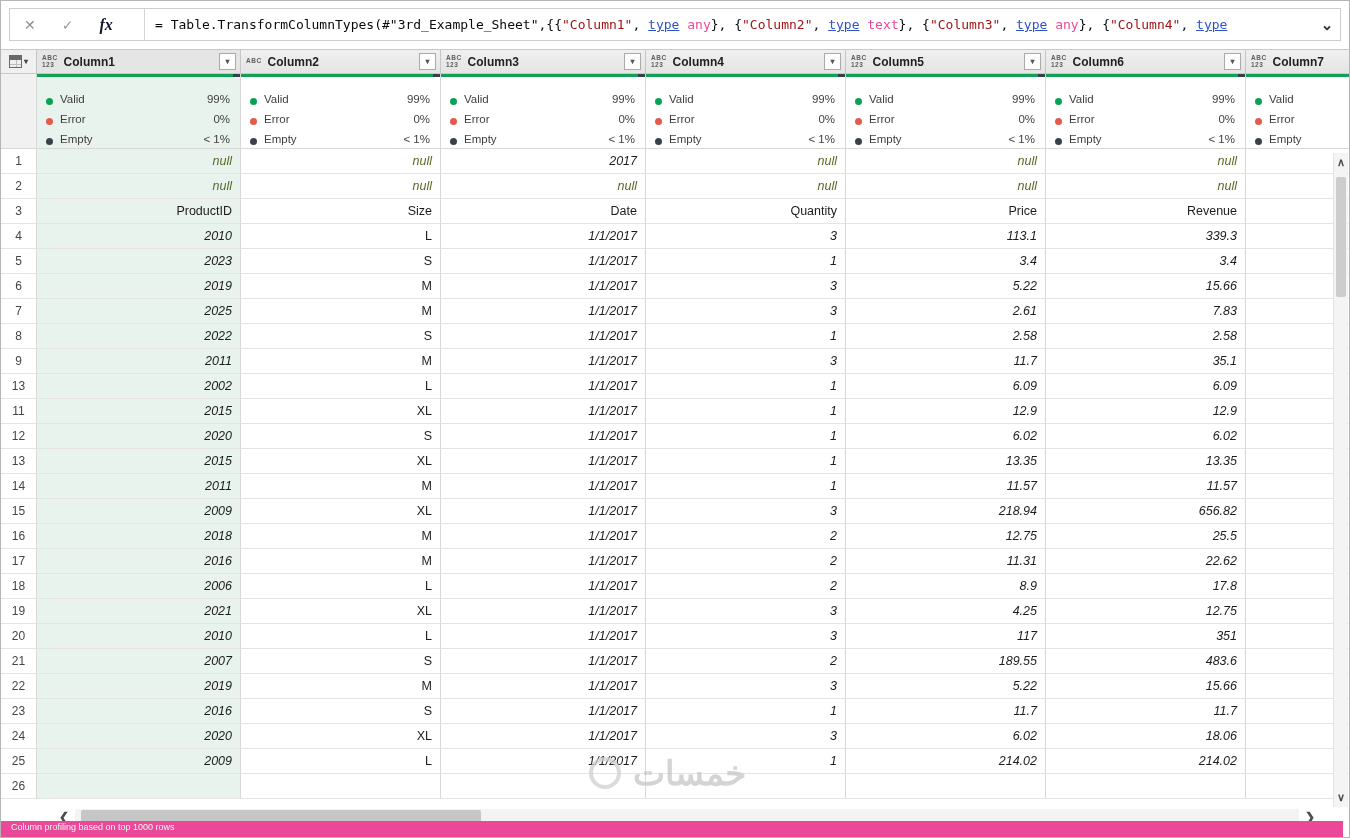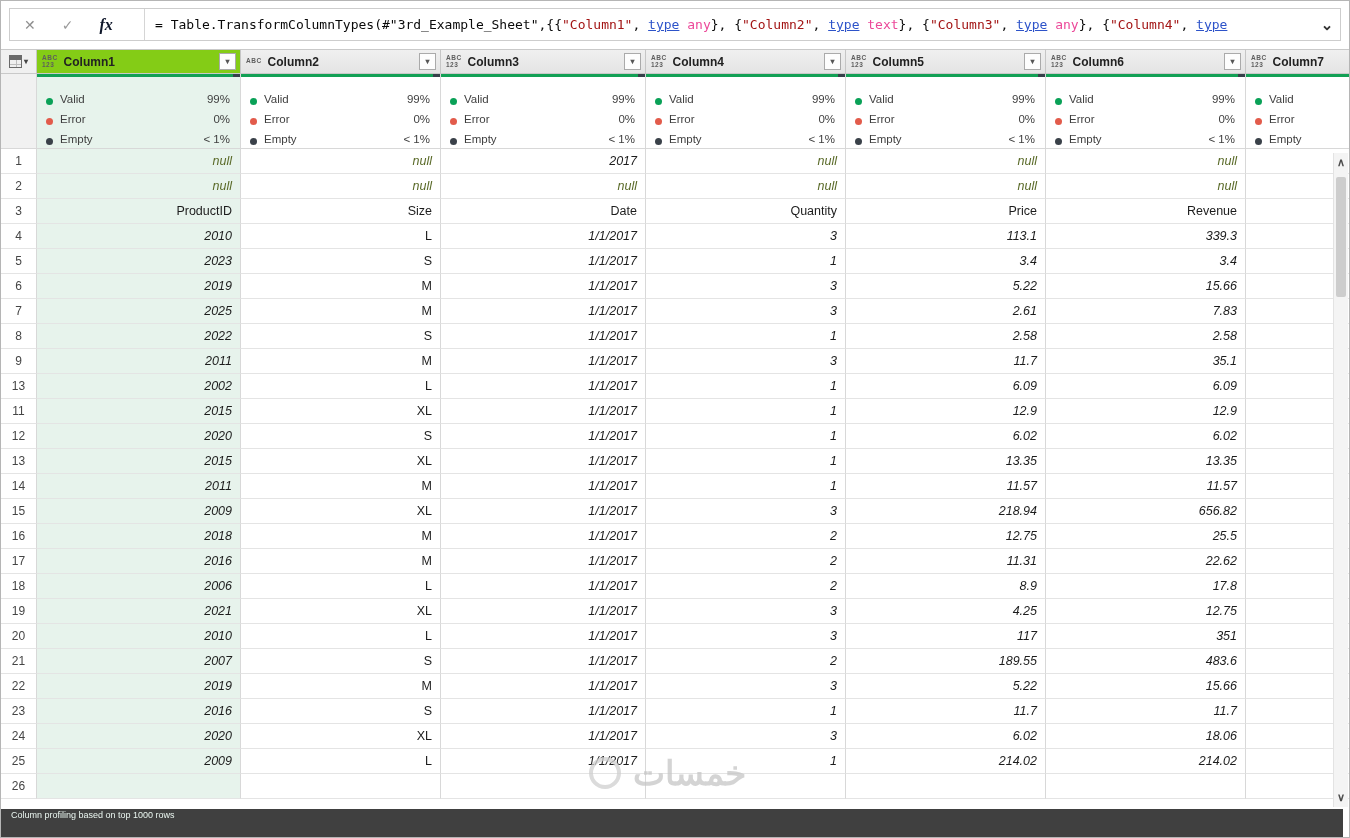--- a/index.html
+++ b/index.html
@@ -36,21 +36,21 @@
   th.corner{ background:#f0f0f0; }
   .corner-wrap{ display:flex; align-items:center; justify-content:center; gap:2px; }
   .corner-icon{ width:13px; height:13px; border:1px solid #6a6a6a; display:inline-block;
     background-image:linear-gradient(#6a6a6a,#6a6a6a),linear-gradient(#bdbdbd,#bdbdbd),linear-gradient(#bdbdbd,#bdbdbd);
     background-size:100% 4px,1px 100%,100% 1px; background-position:0 0,6px 0,0 8px;
     background-repeat:no-repeat; }
   .corner-arrow{ font-size:8px; color:#444; }
 
   th.colh{ padding:0; }
   .colh-in{ display:flex; align-items:center; height:100%; padding:0 4px 0 5px; }
-  th.sel{ background:#84cc16; }
+  th.sel{ background:#e5e5e5; }
   .tico{ display:inline-flex; flex-direction:column; justify-content:center;
     margin-right:6px; color:#5d5d5d; font-size:6.5px; font-weight:bold; line-height:6.5px;
     letter-spacing:.5px; }
   .cname{ font-size:12px; }
   .fbtn{ margin-left:auto; width:17px; height:17px; border:1px solid #aaa; background:#fdfdfd;
     display:inline-flex; align-items:center; justify-content:center; font-size:8px; color:#555;
     cursor:pointer; flex:0 0 auto; }
 
   td.qcell{ height:75px; vertical-align:top; background:#fff; border-right:1px solid #d8d8d8;
     border-bottom:1px solid #d8d8d8; padding:0; }
@@ -92,21 +92,21 @@
   .htrack{ flex:1; height:16px; background:#f3f3f3; position:relative; border-radius:2px; }
   .hthumb{ position:absolute; left:6px; width:400px; top:1px; bottom:1px; background:#c6c6c6;
     border-radius:2px; cursor:pointer; }
 
   
   .watermark{ position:absolute; left:588px; top:752px; z-index:4; display:flex;
     align-items:center; gap:12px; opacity:.75; pointer-events:none; }
   .wm-ring{ width:32px; height:32px; border:4px solid #cfcfcf; border-radius:50%; }
   .wm-text{ font-size:34px; color:#c6c6c6; font-weight:bold; }
 
-  .status-bar{ position:absolute; left:0; right:6px; bottom:0; height:28px; background:#404040;
+  .status-bar{ position:absolute; left:0; right:6px; bottom:0; height:16px; background:#ec4899;
     z-index:10; overflow:hidden; }
   .status-bar span{ display:block; color:#eaf6f0; font-size:9px; padding-left:10px;
     line-height:13px; }
 </style>
 </head>
 <body>
 
 <div class="app">
 
   <div class="formula-bar">

